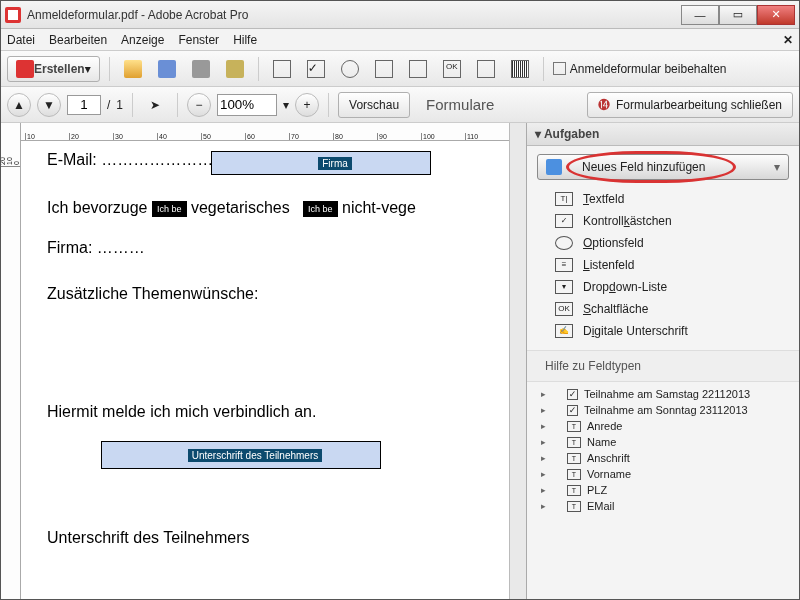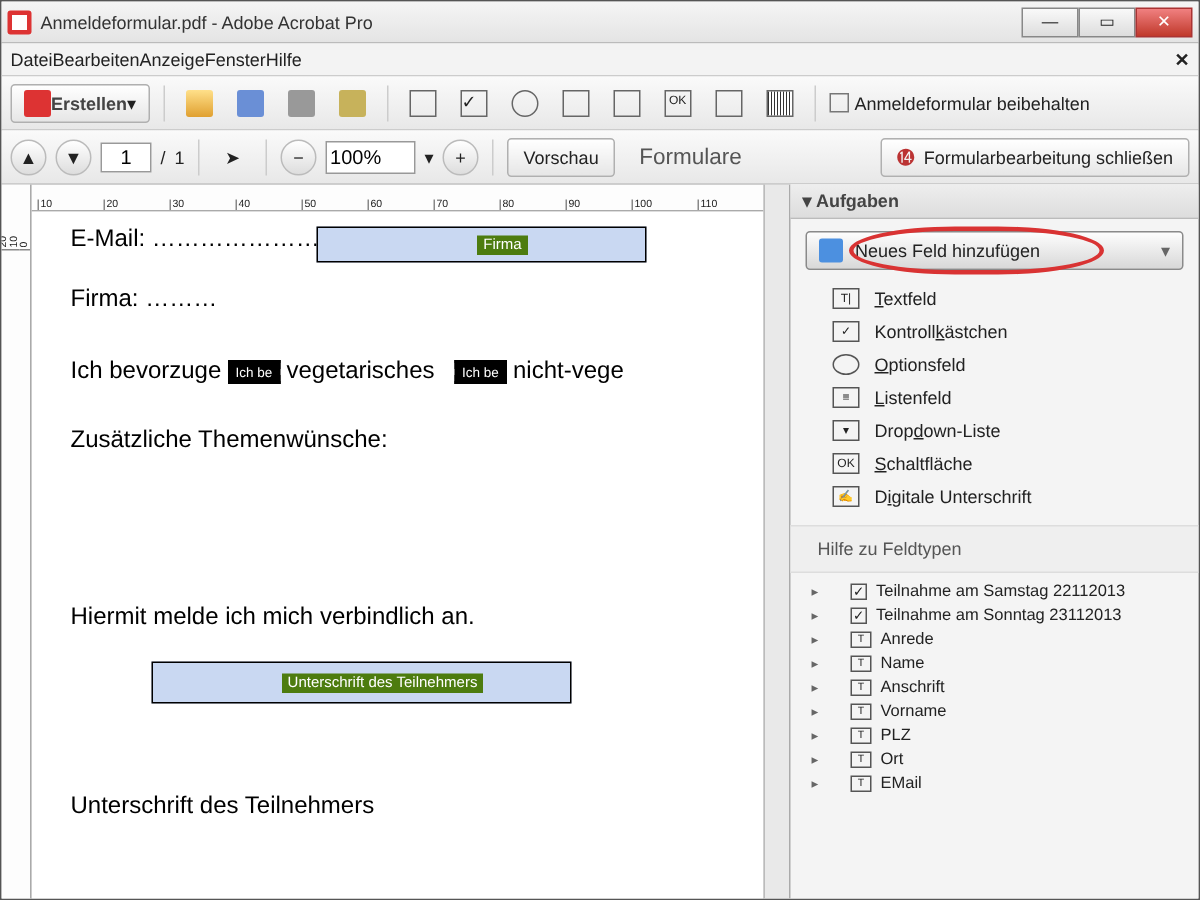--- a/index.html
+++ b/index.html
@@ -7,21 +7,21 @@
   body { width:800px; height:600px; overflow:hidden; background:#fff; border:1px solid #555;}
   
   .titlebar { height:28px; background:linear-gradient(#f5f5f5,#e4e4e4); display:flex; align-items:center; padding:0 4px; border-bottom:1px solid #bbb;}
   .titlebar .app-icon {width:16px;height:16px;background:#d33;display:inline-block;margin-right:6px;border-radius:2px;position:relative;}
   .titlebar .app-icon::after{content:"";position:absolute;left:3px;top:3px;width:10px;height:10px;background:#fff;}
   .titlebar .title{flex:1;color:#333;}
   .win-btns{display:flex;gap:0;}
   .win-btn{width:38px;height:20px;border:1px solid #888;background:linear-gradient(#f9f9f9,#ddd);display:flex;align-items:center;justify-content:center;font-size:11px;}
   .win-close{background:linear-gradient(#f08080,#c0392b);color:#fff;border-color:#a33;}
   
-  .menubar{height:22px;display:flex;align-items:center;padding:0 6px;background:#f3f3f3;border-bottom:1px solid #ccc;}
+  .menubar{height:22px;display:flex;align-items:center;padding:0 6px;gap:14px;background:#f3f3f3;border-bottom:1px solid #ccc;}
   .menubar span{cursor:default;}
   .menubar .close-x{margin-left:auto;font-weight:bold;}
   
   .toolbar{display:flex;align-items:center;padding:4px 6px;background:linear-gradient(#fafafa,#e8e8e8);border-bottom:1px solid #ccc;gap:6px;}
   .tbtn{height:26px;min-width:26px;border:1px solid transparent;display:flex;align-items:center;justify-content:center;padding:0 4px;border-radius:3px;}
   .erstellen{border:1px solid #b0b0b0;background:linear-gradient(#fff,#e6e6e6);padding:0 8px;gap:0;}
   .sep{width:1px;height:24px;background:#ccc;margin:0 3px;}
   .ticon{width:18px;height:18px;display:inline-block;}
   .i-folder{background:linear-gradient(#ffe08a,#e0a030);border-radius:2px;}
   .i-save{background:#6a8fd6;border-radius:2px;}
@@ -45,24 +45,24 @@
   
   .client{display:flex;height:calc(600px - 28px - 22px - 36px - 36px);}
   .doc-area{flex:1;background:#9a9a9a;position:relative;display:flex;}
   .vruler{width:20px;background:#fdfdfd;border-right:1px solid #aaa;font-size:7px;writing-mode:vertical-rl;display:flex;flex-direction:column;}
   .page-wrap{flex:1;overflow:hidden;position:relative;}
   .hruler{height:18px;background:#fdfdfd;border-bottom:1px solid #aaa;font-size:7px;display:flex;align-items:flex-end;padding-left:4px;letter-spacing:0;}
   .hruler span{display:inline-block;width:44px;border-left:1px solid #888;padding-left:1px;}
   .vruler span{display:block;height:44px;border-top:1px solid #888;padding-top:1px;transform:rotate(180deg);}
   .page{background:#fff;margin:0;height:calc(100% - 18px);padding:16px 26px;font-family:Arial,sans-serif;font-size:16px;color:#000;position:relative;}
   .ffield{position:absolute;background:#c9d8f2;border:1px solid #000;display:flex;align-items:center;justify-content:center;}
-  .ffield .tag{background:#4d7c0f;color:#fff;font-size:10px;padding:1px 4px;margin-left:28px;}
+  .ffield .tag{background:#0c4a6e;color:#fff;font-size:10px;padding:1px 4px;margin-left:28px;}
   .sidepanel{width:280px;background:#f4f4f4;border-left:1px solid #aaa;display:flex;flex-direction:column;}
   .panel-hd{background:linear-gradient(#eee,#ddd);border-bottom:1px solid #bbb;padding:4px 8px;font-weight:bold;color:#444;}
-  .newfield{margin:8px 10px 4px;height:26px;border:1px solid #8a8a8a;background:linear-gradient(#fdfdfd,#d8d8d8);display:flex;align-items:center;padding:10px 8px;border-radius:3px;gap:8px;position:relative;}
+  .newfield{margin:8px 10px 4px;height:26px;border:1px solid #8a8a8a;background:linear-gradient(#fdfdfd,#d8d8d8);display:flex;align-items:center;padding:10px 8px;border-radius:3px;gap:20px;position:relative;}
   .newfield .plus{width:16px;height:16px;background:#4c90e0;border-radius:2px;position:relative;}
   .newfield .dd{margin-left:auto;color:#666;}
   .newfield .ring{position:absolute;left:28px;top:-4px;width:170px;height:32px;border:3px solid #d93333;border-radius:50%/60%;pointer-events:none;}
   .ftype-list{padding:4px 0 8px;}
   .ftype{padding:4px 14px 4px 28px;position:relative;display:flex;align-items:center;gap:10px;}
   .ftype u{text-decoration:underline;}
   .ftype .ic{width:18px;height:14px;border:1px solid #555;display:inline-block;font-size:8px;text-align:center;line-height:12px;}
   .ic-radio{border-radius:50%;width:14px;}
   .ic-bar{background:repeating-linear-gradient(90deg,#333 0 1px,#fff 1px 2px);}
   .help{padding:8px 18px;color:#555;border-top:1px solid #ddd;border-bottom:1px solid #ddd;background:#efefef;}
@@ -192,29 +192,29 @@
           <span>80</span>
           <span>90</span>
           <span>100</span>
           <span>110</span>
         </div>
       <div class="page">
         <div style="margin-top:-6px">E-Mail: ………………………………………………</div>
         <div class="ffield" style="left:190px;top:10px;width:220px;height:24px">
           <span class="tag">Firma</span>
         </div>
-        <div style="margin-top:22px">Firma: ………</div>
         <div style="margin-top:30px">
           <span>Ich bevorzuge</span>
           <span class="inline-black">Ich be</span>
           <span>vegetarisches</span>
           &nbsp;
           <span class="inline-black">Ich be</span>
           <span>nicht-vege</span>
         </div>
+        <div style="margin-top:22px">Firma: ………</div>
         <div style="margin-top:28px">Zusätzliche Themenwünsche:</div>
         <div style="margin-top:100px">Hiermit melde ich mich verbindlich an.</div>
         <div class="ffield" style="left:80px;top:300px;width:280px;height:28px">
           <span class="tag">Unterschrift des Teilnehmers</span>
         </div>
         <div style="margin-top:108px">Unterschrift des Teilnehmers</div>
       </div>
     </div>
     <div class="scrollbar-v"></div>
   </div>
@@ -282,21 +282,17 @@
         <div class="trow">
           <span class="tf">T</span>
           <span>Vorname</span>
         </div>
         <div class="trow">
           <span class="tf">T</span>
           <span>PLZ</span>
         </div>
         <div class="trow">
           <span class="tf">T</span>
-          <span>Ort</span>
-        </div>
-        <div class="trow">
-          <span class="tf">T</span>
           <span>EMail</span>
         </div>
       </div>
   </div>
 </div>
 
 </body></html>

